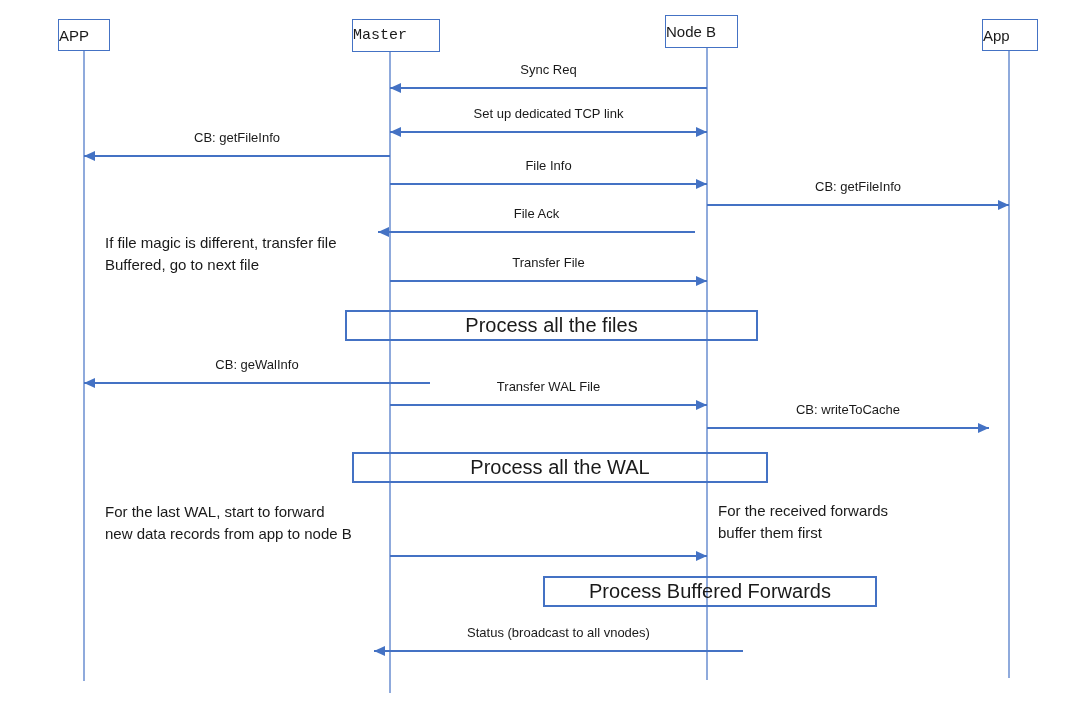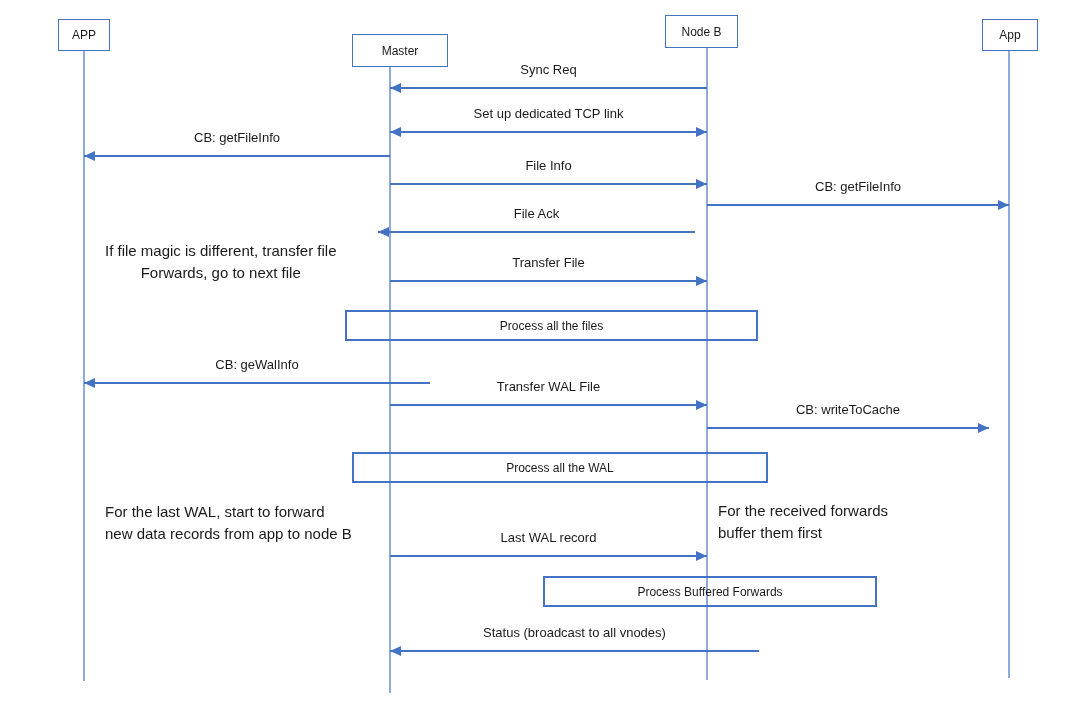--- a/index.html
+++ b/index.html
@@ -19,22 +19,22 @@
     color: var(--text);
     overflow: hidden;
   }
   
   .actor {
     position: absolute;
     border: 1.5px solid var(--accent);
     background: var(--background);
     display: flex;
     align-items: center;
-    justify-content: center;
-    font-size: 12px;
+    justify-content: flex-start;
+    font-size: 15px;
     color: var(--text);
     z-index: 3;
   }
   
   .lifeline {
     position: absolute;
     width: 1.5px;
     background: var(--lifeline);
     z-index: 1;
   }
@@ -82,21 +82,21 @@
     border-left: 11px solid var(--accent);
   }
   
   .process-box {
     position: absolute;
     border: 2px solid var(--accent);
     background: transparent;
     display: flex;
     align-items: center;
     justify-content: center;
-    font-size: 12px;
+    font-size: 20px;
     color: var(--text);
     z-index: 2;
   }
   
   .note {
     position: absolute;
     font-size: 15px;
     line-height: 22px;
     color: var(--text);
     white-space: nowrap;
@@ -109,21 +109,21 @@
 <div class="canvas">
 
   <div class="lifeline" style="left:83px; top:51px; height:630px;"></div>
   <div class="lifeline" style="left:389px; top:52px; height:641px;"></div>
   <div class="lifeline" style="left:706px; top:48px; height:632px;"></div>
   <div class="lifeline" style="left:1008px; top:51px; height:627px;"></div>
 
   <div class="actor" style="left:58px; top:19px; width:52px; height:32px;">
     <span>APP</span>
   </div>
-  <div class="actor" style="left:352px; top:34px; width:96px; height:33px;">
+  <div class="actor" style="left:352px; top:19px; width:88px; height:33px;font-family:Liberation Mono, monospace;">
     <span>Master</span>
   </div>
   <div class="actor" style="left:665px; top:15px; width:73px; height:33px;">
     <span>Node B</span>
   </div>
   <div class="actor" style="left:982px; top:19px; width:56px; height:32px;">
     <span>App</span>
   </div>
 
   <div class="msg" style="left:390px; top:62px; width:317px;">
@@ -160,41 +160,40 @@
   </div>
   <div class="msg" style="left:390px; top:379px; width:317px;">
     <div class="msg-label">Transfer WAL File</div>
     <div class="msg-line arrow-right"></div>
   </div>
   <div class="msg" style="left:707px; top:402px; width:282px;">
     <div class="msg-label">CB: writeToCache</div>
     <div class="msg-line arrow-right"></div>
   </div>
   <div class="msg" style="left:390px; top:530px; width:317px;">
-    <div class="msg-label">Last WAL record</div>
-    <div class="msg-line arrow-right"></div>
-  </div>
-  <div class="msg" style="left:390px; top:625px; width:369px;">
+    <div class="msg-line arrow-right"></div>
+  </div>
+  <div class="msg" style="left:374px; top:625px; width:369px;">
     <div class="msg-label">Status (broadcast to all vnodes)</div>
     <div class="msg-line arrow-left"></div>
   </div>
 
   <div class="process-box" style="left:345px; top:310px; width:413px; height:31px;">
     <span>Process all the files</span>
   </div>
   <div class="process-box" style="left:352px; top:452px; width:416px; height:31px;">
     <span>Process all the WAL</span>
   </div>
   <div class="process-box" style="left:543px; top:576px; width:334px; height:31px;">
     <span>Process Buffered Forwards</span>
   </div>
 
-  <div class="note" style="left:105px; top:240px;text-align:center;">
+  <div class="note" style="left:105px; top:232px;">
     <div>If file magic is different, transfer file</div>
-    <div>Forwards, go to next file</div>
+    <div>Buffered, go to next file</div>
   </div>
   <div class="note" style="left:105px; top:501px;">
     <div>For the last WAL, start to forward</div>
     <div>new data records from app to node B</div>
   </div>
   <div class="note" style="left:718px; top:500px;">
     <div>For the received forwards</div>
     <div>buffer them first</div>
   </div>
 

